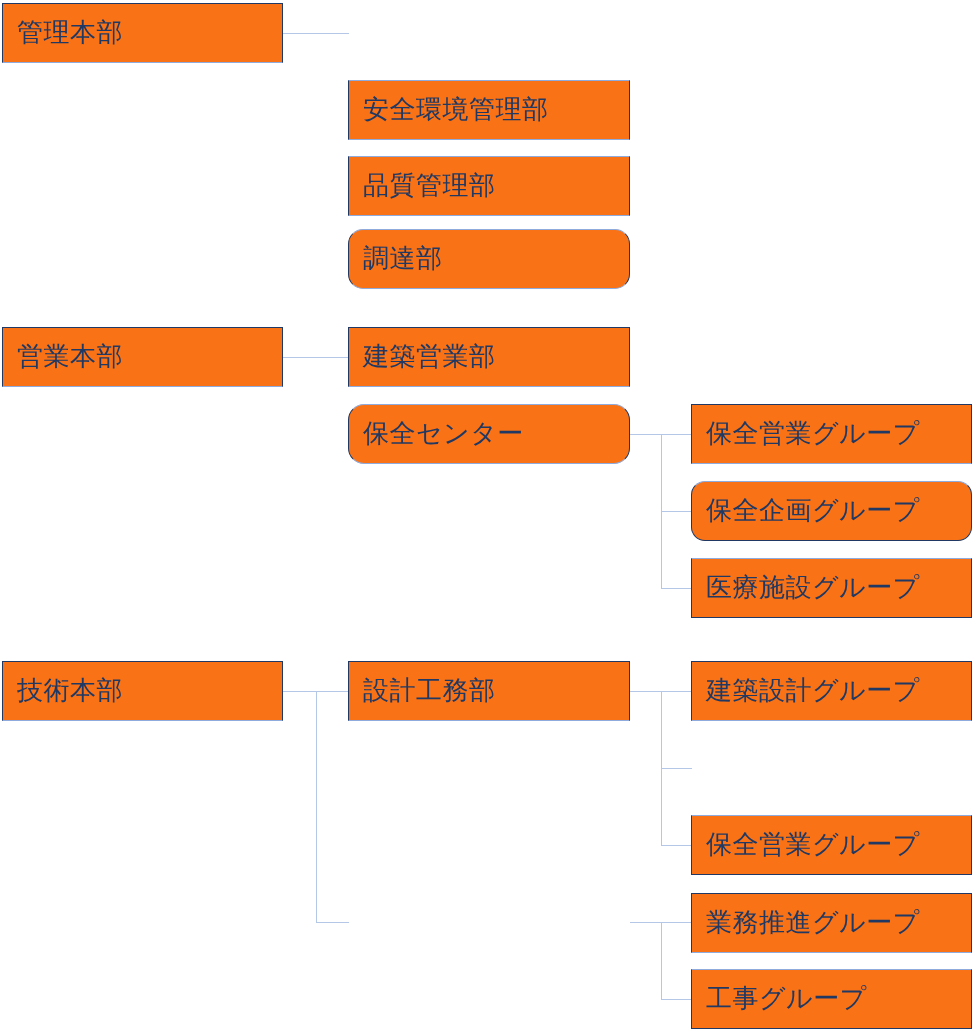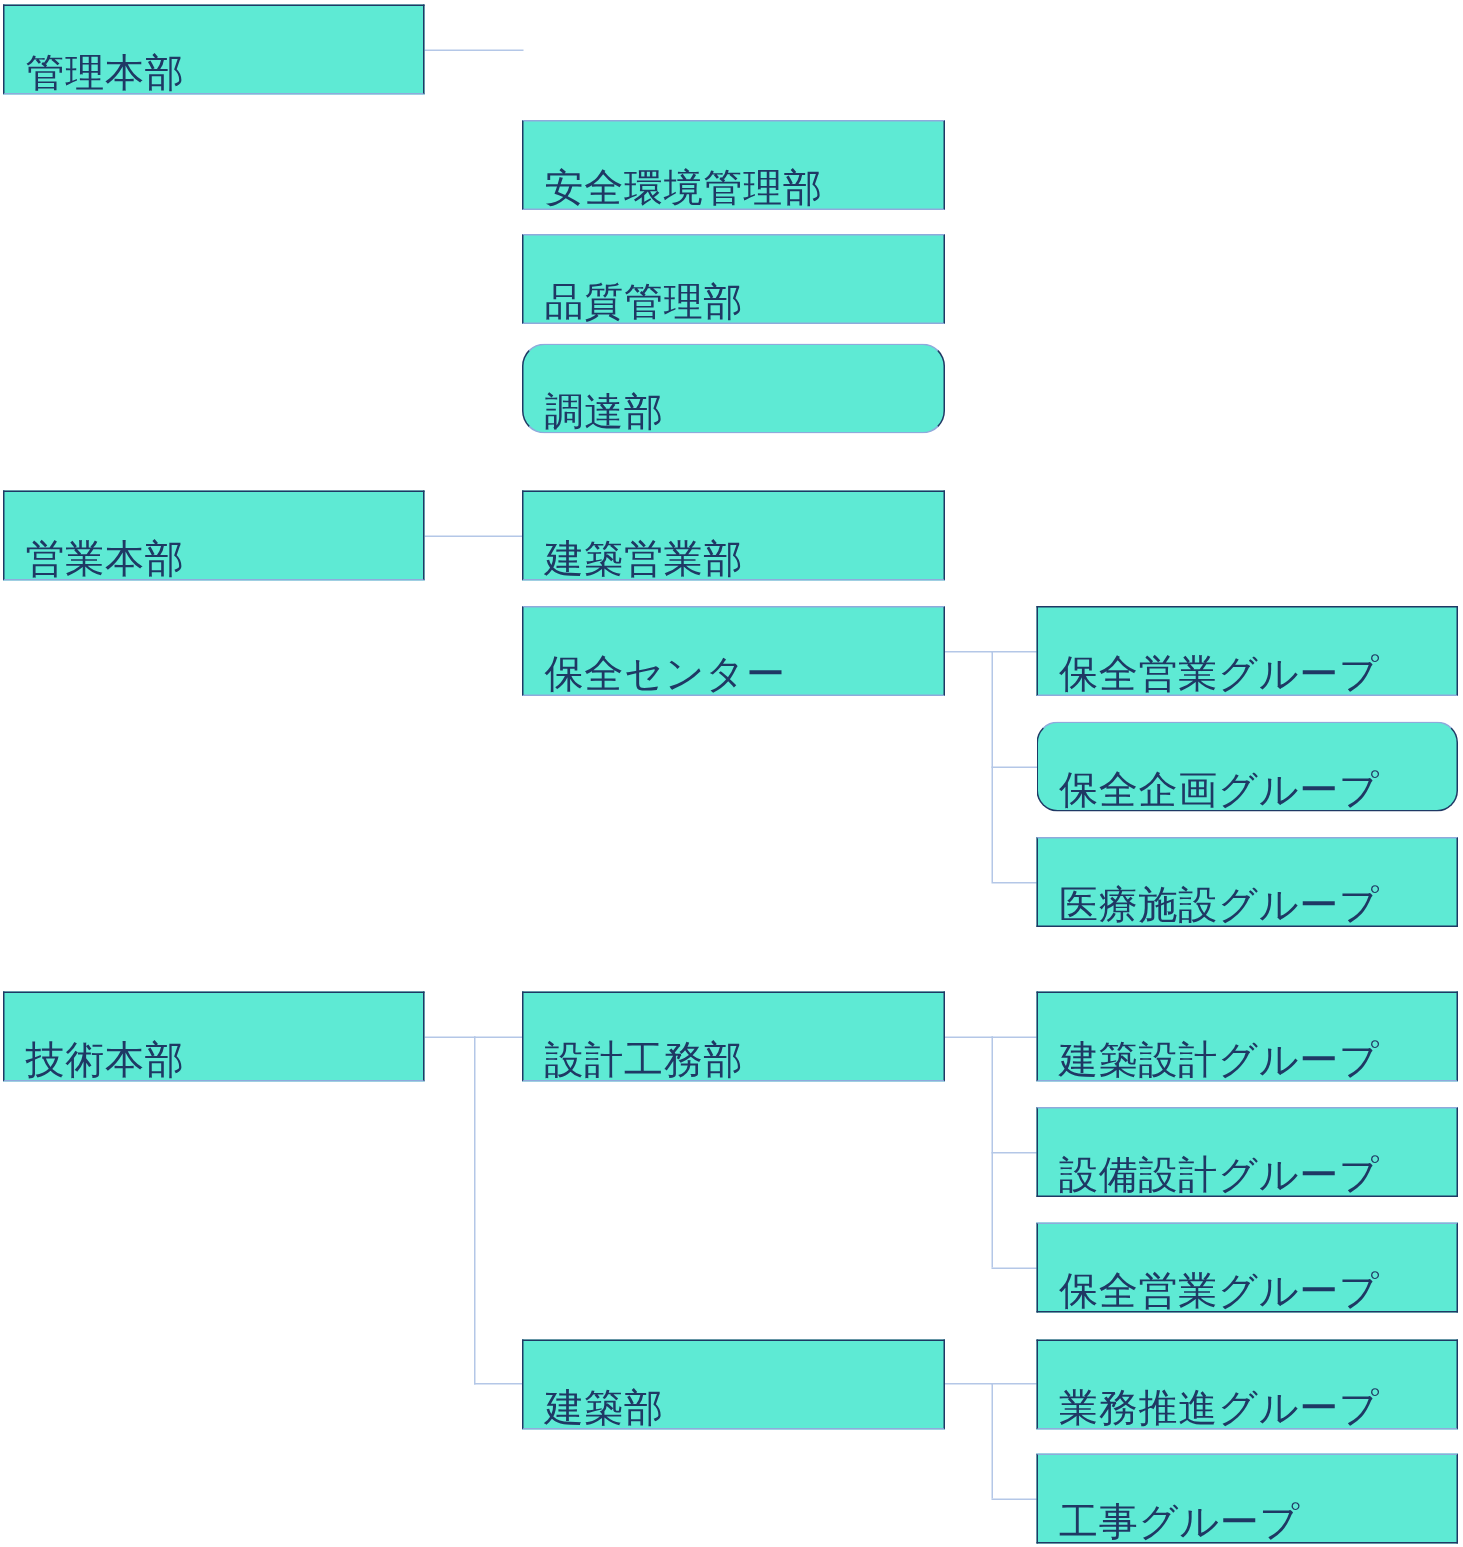--- a/index.html
+++ b/index.html
@@ -13,28 +13,28 @@
   #chart-root {
     position: relative;
     width: 975px;
     height: 1031px;
     background: #ffffff;
     overflow: hidden;
   }
   .node {
     position: absolute;
     box-sizing: border-box;
-    background: #5eead4;
+    background: #f97316;
     border: 1px solid #8FAADC;
     border-top-color: #8FAADC;
     border-left-color: #1F3864;
     border-right-color: #8FAADC;
     border-bottom-color: #8FAADC;
     display: flex;
-    align-items: flex-end;
+    align-items: center;
     z-index: 2;
   }
   .node > .node-label {
     display: block;
     padding-left: 14px;
     font-size: 26px;
     line-height: 1.05;
     color: #1F3864;
     letter-spacing: 0.5px;
     white-space: nowrap;
@@ -79,21 +79,21 @@
   <div class="node e-dark-top e-dark-right" style="left:2px; top:327px; width:281px; height:60px;">
     <span class="node-label">営業本部</span>
   </div>
 
   <div class="conn h" style="left:283px; top:357px; width:66px;"></div>
 
   <div class="node e-dark-top e-dark-right" style="left:348px; top:327px; width:282px; height:60px;">
     <span class="node-label">建築営業部</span>
   </div>
 
-  <div class="node e-dark-right" style="left:348px; top:404px; width:282px; height:60px;">
+  <div class="node e-dark-right" style="left:348px; top:404px; width:282px; height:60px;border-radius:16px;">
     <span class="node-label">保全センター</span>
   </div>
 
   <div class="conn h" style="left:630px; top:434px; width:32px;"></div>
   <div class="conn v" style="left:661px; top:434px; height:154px;"></div>
   <div class="conn h" style="left:661px; top:434px; width:31px;"></div>
   <div class="conn h" style="left:661px; top:511px; width:31px;"></div>
   <div class="conn h" style="left:661px; top:588px; width:31px;"></div>
 
   <div class="node e-dark-top e-dark-right" style="left:691px; top:404px; width:281px; height:60px;">
@@ -124,31 +124,25 @@
   <div class="conn h" style="left:630px; top:691px; width:32px;"></div>
   <div class="conn v" style="left:661px; top:691px; height:154px;"></div>
   <div class="conn h" style="left:661px; top:691px; width:31px;"></div>
   <div class="conn h" style="left:661px; top:768px; width:31px;"></div>
   <div class="conn h" style="left:661px; top:845px; width:31px;"></div>
 
   <div class="node e-dark-top e-dark-right" style="left:691px; top:661px; width:281px; height:60px;">
     <span class="node-label">建築設計グループ</span>
   </div>
 
-  <div class="node e-dark-right e-dark-bottom" style="left:691px; top:738px; width:281px; height:60px;">
-    <span class="node-label">設備設計グループ</span>
-  </div>
 
   <div class="node e-dark-right e-dark-bottom" style="left:691px; top:815px; width:281px; height:60px;">
     <span class="node-label">保全営業グループ</span>
   </div>
 
-  <div class="node e-dark-top e-dark-right" style="left:348px; top:893px; width:282px; height:60px;">
-    <span class="node-label">建築部</span>
-  </div>
 
   <div class="conn h" style="left:630px; top:922px; width:32px;"></div>
   <div class="conn v" style="left:661px; top:922px; height:77px;"></div>
   <div class="conn h" style="left:661px; top:922px; width:31px;"></div>
   <div class="conn h" style="left:661px; top:999px; width:31px;"></div>
 
   <div class="node e-dark-top e-dark-right" style="left:691px; top:893px; width:281px; height:60px;">
     <span class="node-label">業務推進グループ</span>
   </div>
 

